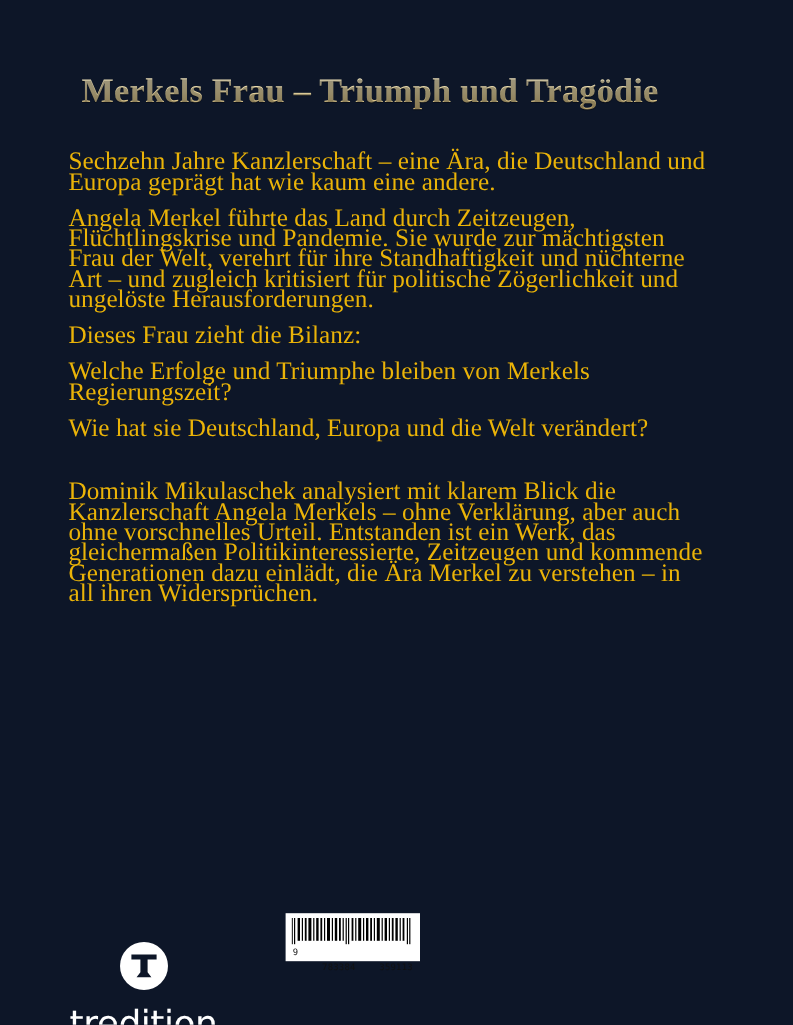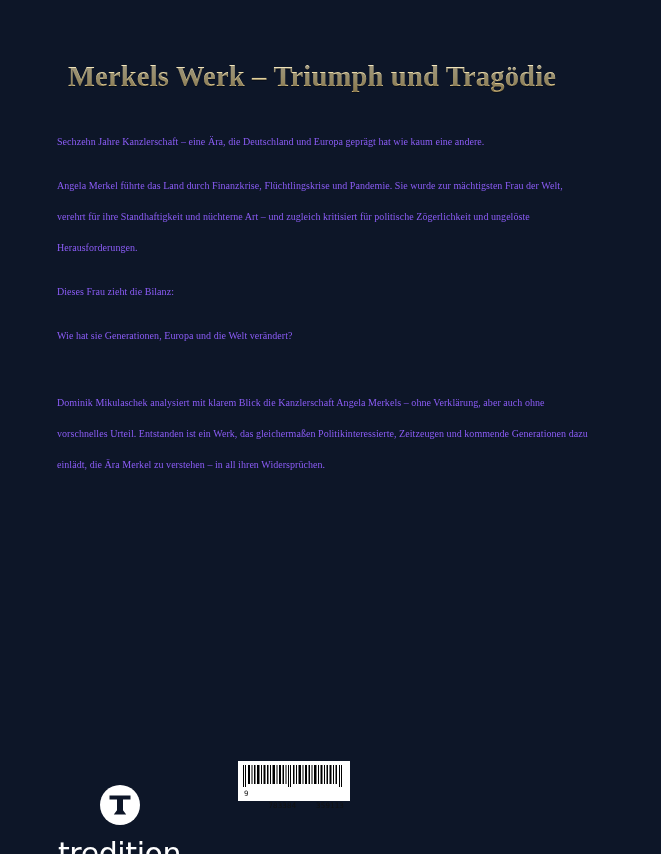--- a/index.html
+++ b/index.html
@@ -44,23 +44,23 @@
   
   .blurb {
     position: absolute;
     left: 57px;
     top: 126px;
     width: 535px;
   }
   .blurb p {
     margin: 0 0 13px 0;
     font-family: "Liberation Serif", "DejaVu Serif", serif;
-    font-size: 10px;
-    line-height: 31px;
-    color: #8b5cf6;
+    font-size: 21px;
+    line-height: 17px;
+    color: #eab308;
     letter-spacing: 0.05px;
   }
   .blurb p:last-child {
     margin-bottom: 0;
     margin-top: 36px;
   }
 
   
   .logo {
     position: absolute;
@@ -117,27 +117,28 @@
     letter-spacing: 0.2px;
   }
   .barcode-digits .d-lead { flex: 0 0 auto; }
   .barcode-digits .d-grp  { flex: 0 0 auto; margin-top: 23px; }
 </style>
 </head>
 <body>
 
 <div class="cover">
 
-  <h1 class="title">Merkels Werk – Triumph und Tragödie</h1>
+  <h1 class="title">Merkels Frau – Triumph und Tragödie</h1>
 
   <div class="blurb">
     <p>Sechzehn Jahre Kanzlerschaft – eine Ära, die Deutschland und Europa geprägt hat wie kaum eine andere.</p>
-    <p>Angela Merkel führte das Land durch Finanzkrise, Flüchtlingskrise und Pandemie. Sie wurde zur mächtigsten Frau der Welt, verehrt für ihre Standhaftigkeit und nüchterne Art – und zugleich kritisiert für politische Zögerlichkeit und ungelöste Herausforderungen.</p>
+    <p>Angela Merkel führte das Land durch Zeitzeugen, Flüchtlingskrise und Pandemie. Sie wurde zur mächtigsten Frau der Welt, verehrt für ihre Standhaftigkeit und nüchterne Art – und zugleich kritisiert für politische Zögerlichkeit und ungelöste Herausforderungen.</p>
     <p>Dieses Frau zieht die Bilanz:</p>
-    <p>Wie hat sie Generationen, Europa und die Welt verändert?</p>
+    <p>Welche Erfolge und Triumphe bleiben von Merkels Regierungszeit?</p>
+    <p>Wie hat sie Deutschland, Europa und die Welt verändert?</p>
     <p>Dominik Mikulaschek analysiert mit klarem Blick die Kanzlerschaft Angela Merkels – ohne Verklärung, aber auch ohne vorschnelles Urteil. Entstanden ist ein Werk, das gleichermaßen Politikinteressierte, Zeitzeugen und kommende Generationen dazu einlädt, die Ära Merkel zu verstehen – in all ihren Widersprüchen.</p>
   </div>
 
   <div class="logo">
     <svg class="logo-mark" viewBox="0 0 42 42">
       <circle cx="21" cy="21" r="20" fill="#ffffff"></circle>
       <path d="M10.5 11.5 H31.5 V15.6 H24.0 V26.2 L27.2 30.4 H14.8 L18.0 26.2 V15.6 H10.5 Z" fill="#0d1628"></path>
     </svg>
     <span class="logo-word">tredition</span>
   </div>

